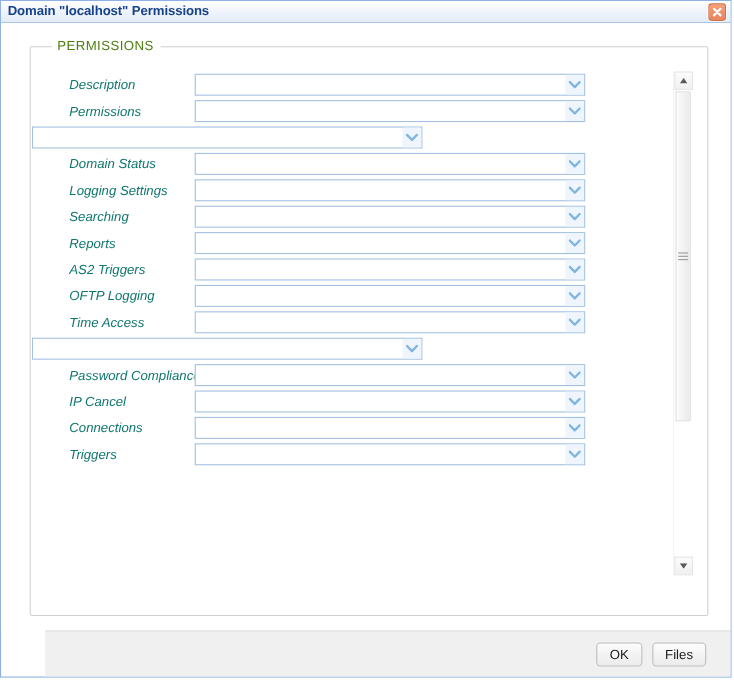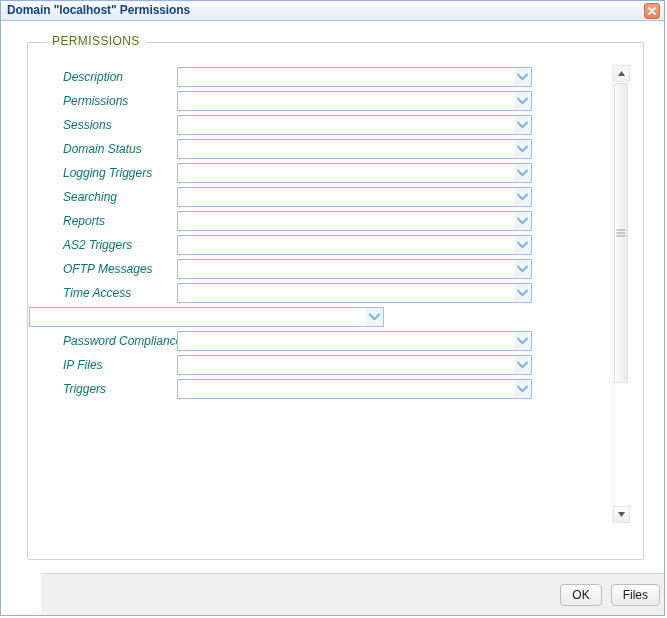--- a/index.html
+++ b/index.html
@@ -219,21 +219,21 @@
 
   
   .footer {
     height: 42px;
     min-height: 42px;
     background: #f0f0f0;
     border-top: 1px solid #d9d9d9;
     display: flex;
     align-items: center;
     justify-content: flex-end;
-    padding-right: 4px;
+    padding-right: 22px;
     box-sizing: border-box;
     margin-left: 40px;
   }
   .btn {
     min-width: 36px;
     height: 22px;
     margin-left: 9px;
     padding: 0 11px;
     background: linear-gradient(to bottom,#fdfdfd 0%,#f3f3f3 50%,#ececec 100%);
     border: 1px solid #bdbdbd;
@@ -283,21 +283,20 @@
               <div class="combo">
                 <div class="combo-value"></div>
                 <div class="combo-arrow">
                   <svg width="11" height="8" viewBox="0 0 11 8" aria-hidden="true">
                     <path d="M1 1.6 L5.5 6.2 L10 1.6" stroke="#7fb5e0" stroke-width="2.1" fill="none" stroke-linecap="round" stroke-linejoin="round"></path>
                   </svg>
                 </div>
               </div>
             </div>
             <div class="row">
-              <div class="row-label">Sessions</div>
               <div class="combo">
                 <div class="combo-value"></div>
                 <div class="combo-arrow">
                   <svg width="11" height="8" viewBox="0 0 11 8" aria-hidden="true">
                     <path d="M1 1.6 L5.5 6.2 L10 1.6" stroke="#7fb5e0" stroke-width="2.1" fill="none" stroke-linecap="round" stroke-linejoin="round"></path>
                   </svg>
                 </div>
               </div>
             </div>
             <div class="row">
@@ -305,21 +304,21 @@
               <div class="combo">
                 <div class="combo-value"></div>
                 <div class="combo-arrow">
                   <svg width="11" height="8" viewBox="0 0 11 8" aria-hidden="true">
                     <path d="M1 1.6 L5.5 6.2 L10 1.6" stroke="#7fb5e0" stroke-width="2.1" fill="none" stroke-linecap="round" stroke-linejoin="round"></path>
                   </svg>
                 </div>
               </div>
             </div>
             <div class="row">
-              <div class="row-label">Logging Triggers</div>
+              <div class="row-label">Logging Settings</div>
               <div class="combo">
                 <div class="combo-value"></div>
                 <div class="combo-arrow">
                   <svg width="11" height="8" viewBox="0 0 11 8" aria-hidden="true">
                     <path d="M1 1.6 L5.5 6.2 L10 1.6" stroke="#7fb5e0" stroke-width="2.1" fill="none" stroke-linecap="round" stroke-linejoin="round"></path>
                   </svg>
                 </div>
               </div>
             </div>
             <div class="row">
@@ -349,21 +348,21 @@
               <div class="combo">
                 <div class="combo-value"></div>
                 <div class="combo-arrow">
                   <svg width="11" height="8" viewBox="0 0 11 8" aria-hidden="true">
                     <path d="M1 1.6 L5.5 6.2 L10 1.6" stroke="#7fb5e0" stroke-width="2.1" fill="none" stroke-linecap="round" stroke-linejoin="round"></path>
                   </svg>
                 </div>
               </div>
             </div>
             <div class="row">
-              <div class="row-label">OFTP Messages</div>
+              <div class="row-label">OFTP Logging</div>
               <div class="combo">
                 <div class="combo-value"></div>
                 <div class="combo-arrow">
                   <svg width="11" height="8" viewBox="0 0 11 8" aria-hidden="true">
                     <path d="M1 1.6 L5.5 6.2 L10 1.6" stroke="#7fb5e0" stroke-width="2.1" fill="none" stroke-linecap="round" stroke-linejoin="round"></path>
                   </svg>
                 </div>
               </div>
             </div>
             <div class="row">
@@ -392,21 +391,32 @@
               <div class="combo">
                 <div class="combo-value"></div>
                 <div class="combo-arrow">
                   <svg width="11" height="8" viewBox="0 0 11 8" aria-hidden="true">
                     <path d="M1 1.6 L5.5 6.2 L10 1.6" stroke="#7fb5e0" stroke-width="2.1" fill="none" stroke-linecap="round" stroke-linejoin="round"></path>
                   </svg>
                 </div>
               </div>
             </div>
             <div class="row">
-              <div class="row-label">IP Files</div>
+              <div class="row-label">IP Cancel</div>
+              <div class="combo">
+                <div class="combo-value"></div>
+                <div class="combo-arrow">
+                  <svg width="11" height="8" viewBox="0 0 11 8" aria-hidden="true">
+                    <path d="M1 1.6 L5.5 6.2 L10 1.6" stroke="#7fb5e0" stroke-width="2.1" fill="none" stroke-linecap="round" stroke-linejoin="round"></path>
+                  </svg>
+                </div>
+              </div>
+            </div>
+            <div class="row">
+              <div class="row-label">Connections</div>
               <div class="combo">
                 <div class="combo-value"></div>
                 <div class="combo-arrow">
                   <svg width="11" height="8" viewBox="0 0 11 8" aria-hidden="true">
                     <path d="M1 1.6 L5.5 6.2 L10 1.6" stroke="#7fb5e0" stroke-width="2.1" fill="none" stroke-linecap="round" stroke-linejoin="round"></path>
                   </svg>
                 </div>
               </div>
             </div>
             <div class="row">

